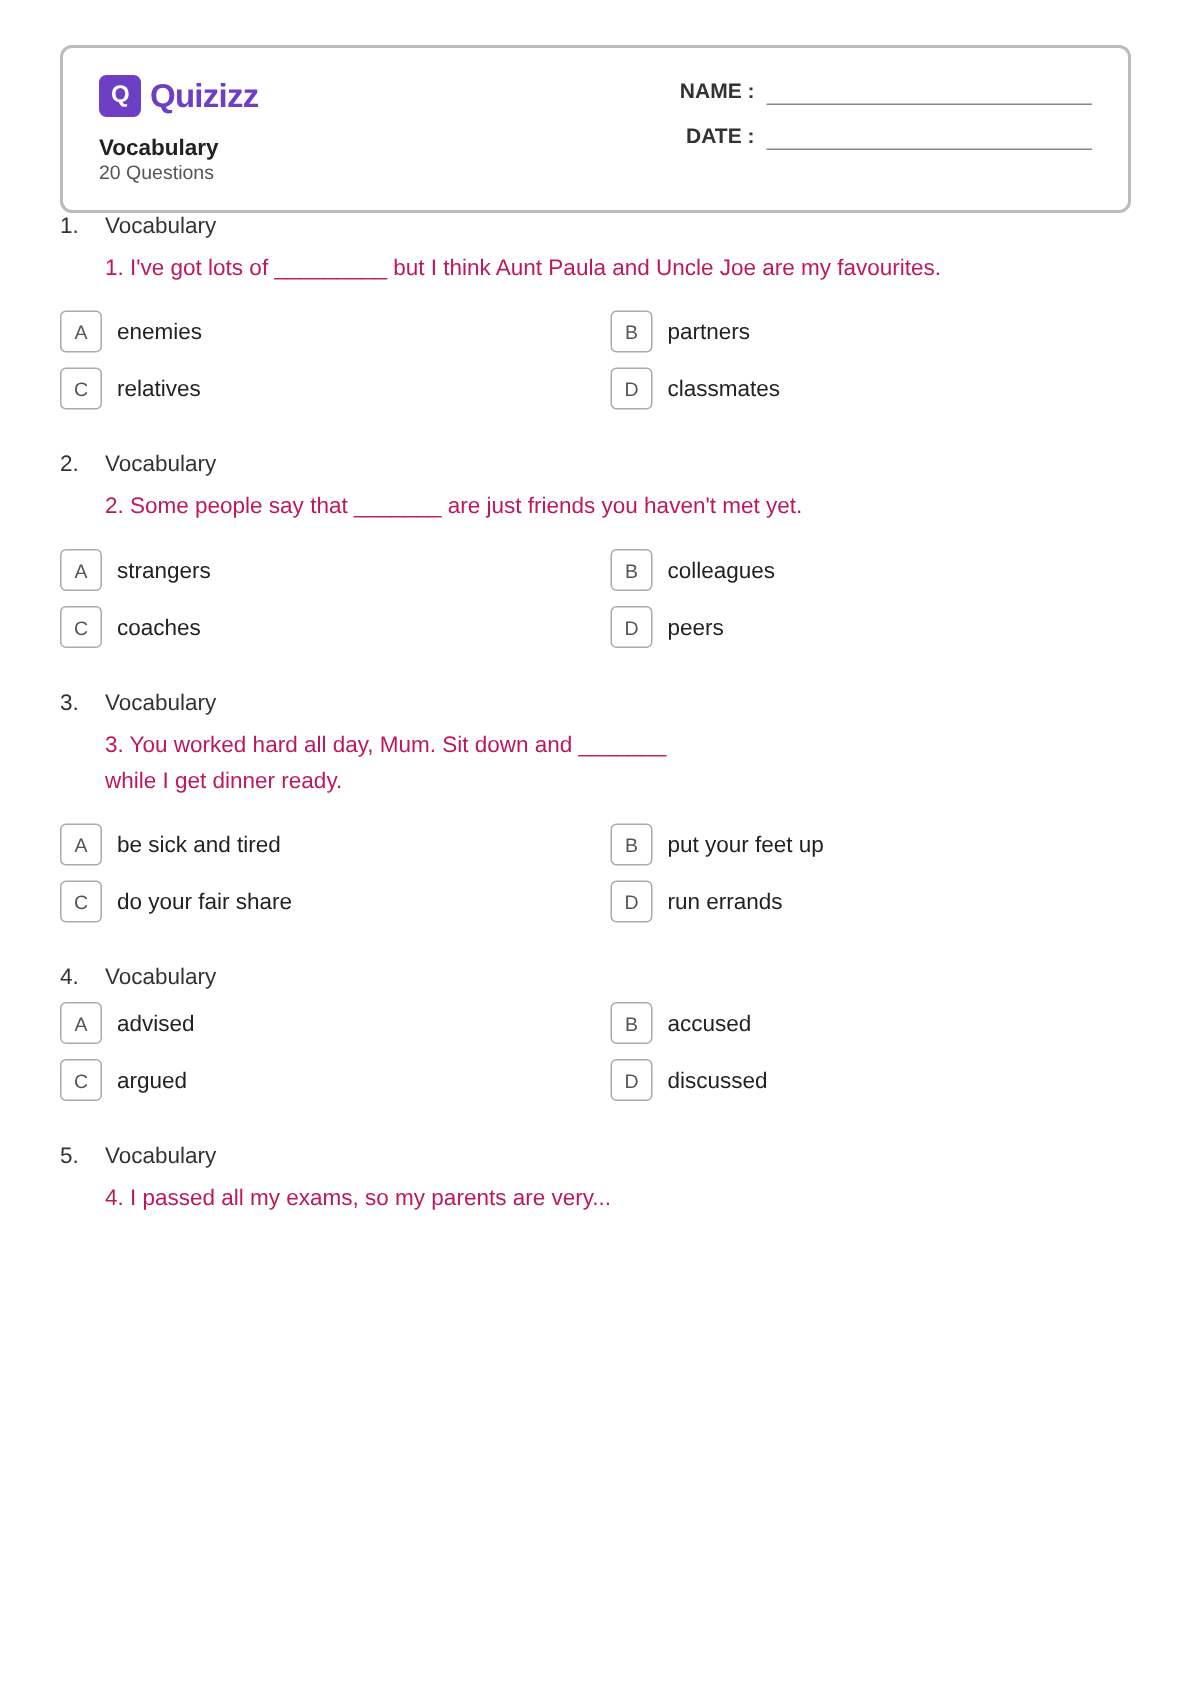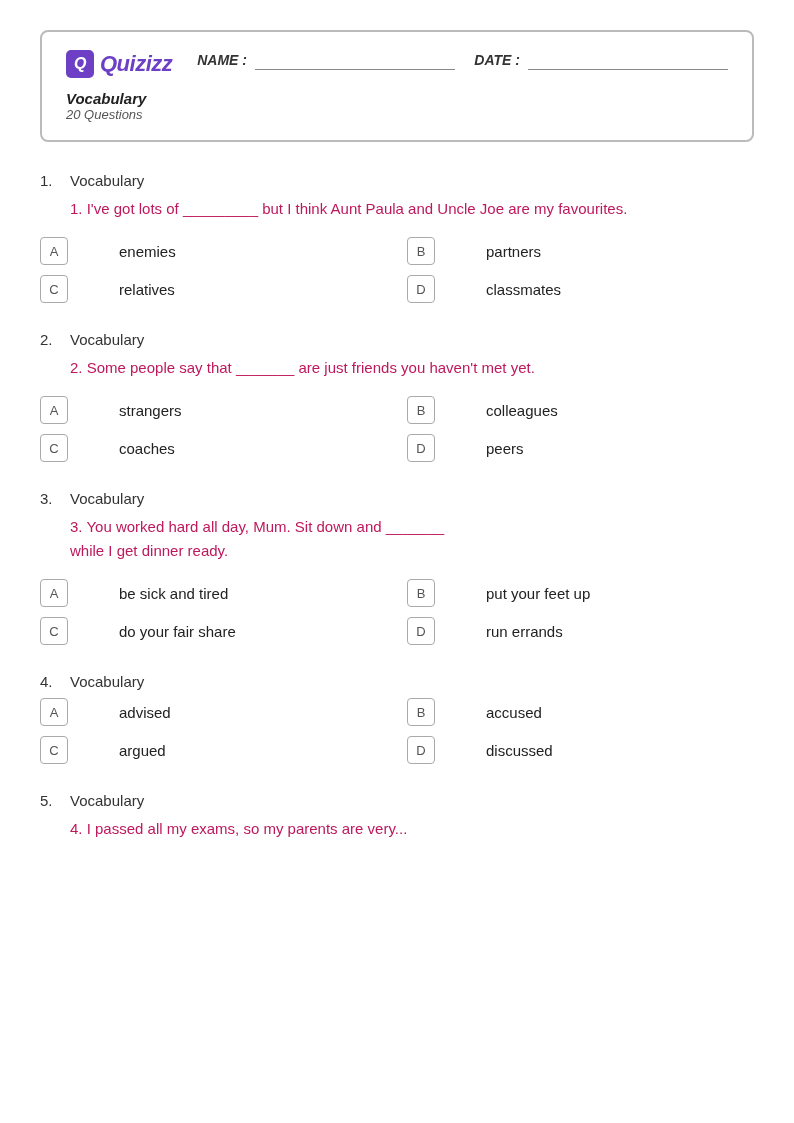--- a/index.html
+++ b/index.html
@@ -19,22 +19,20 @@
       background: #fff;
     }
     
     .header-card {
       border: 2px solid #bbb;
       border-radius: 8px;
       padding: 18px 24px;
       display: flex;
       justify-content: space-between;
       align-items: flex-start;
-      margin-bottom: 30px;
-      font-style: italic;
     }
     .logo-section {
       display: flex;
       flex-direction: column;
       gap: 12px;
     }
     .logo {
       display: flex;
       align-items: center;
       font-size: 22px;
@@ -65,20 +63,21 @@
       font-size: 15px;
       font-weight: 600;
       color: #222;
     }
     .quiz-subtitle {
       font-size: 13px;
       color: #555;
     }
     .form-fields {
       display: flex;
+      flex-direction: column;
       gap: 10px;
       min-width: 280px;
     }
     .form-row {
       display: flex;
       align-items: center;
       gap: 8px;
     }
     .form-label {
       font-size: 14px;
@@ -142,21 +141,20 @@
       align-items: center;
       justify-content: center;
       font-size: 13px;
       color: #555;
       flex-shrink: 0;
       font-weight: 500;
     }
     .option-text {
       font-size: 15px;
       color: #222;
-      margin-left: 41px;
     }
   </style>
 </head>
 <body>
 
 <div class="page">
 
   <div class="header-card">
     <div class="logo-section">
       <div class="logo">

